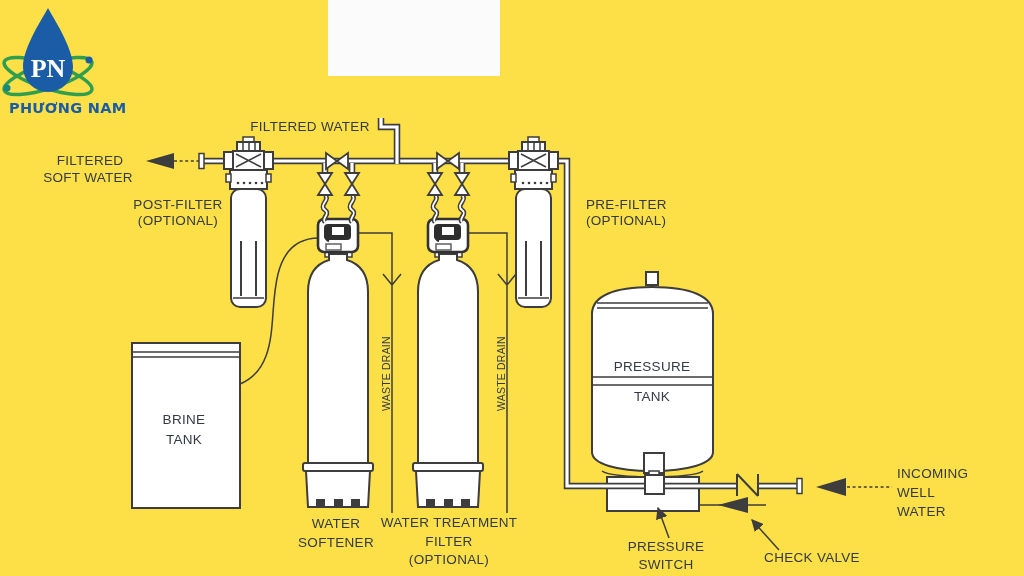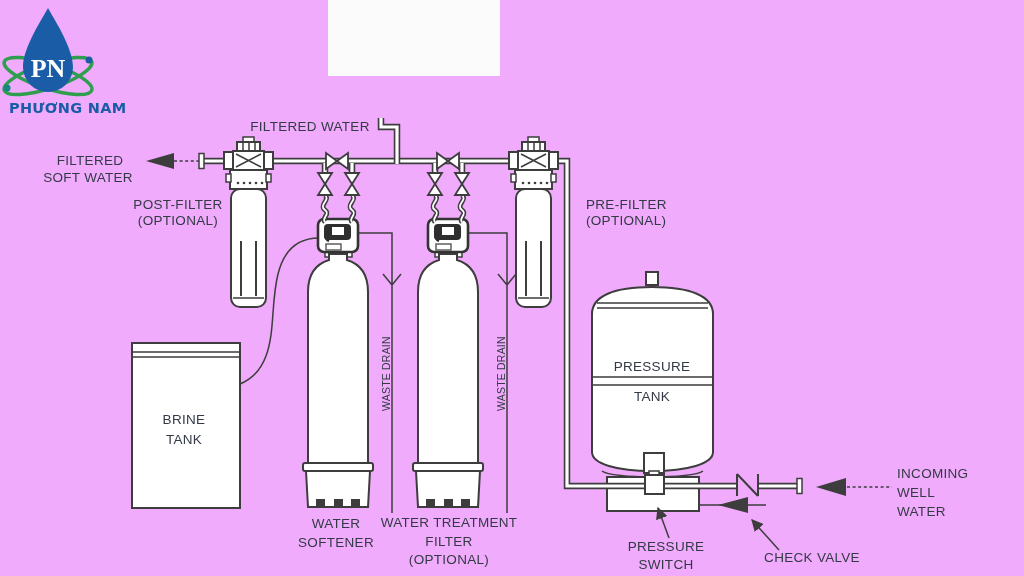--- a/index.html
+++ b/index.html
@@ -1,16 +1,16 @@
 <!DOCTYPE html>
 <html><head>
 <meta charset="utf-8">
 <style>
   html,body{margin:0;padding:0;background:#fff;}
-  .stage{position:relative;width:1024px;height:576px;background:#f0abfc;overflow:hidden;}
+  .stage{position:relative;width:1024px;height:576px;background:#fde047;overflow:hidden;}
   svg{display:block;}
   .lbl{font-family:"Liberation Sans",sans-serif;font-size:13.5px;fill:#333a45;letter-spacing:.3px;}
   .lbl-sm{font-family:"Liberation Sans",sans-serif;font-size:10.5px;fill:#333a45;letter-spacing:.2px;}
   .ln{stroke:#3d3d3d;fill:none;stroke-width:2;}
   .ln-thin{stroke:#3d3d3d;fill:none;stroke-width:1.5;}
   .shape{fill:#ffffff;stroke:#3d3d3d;stroke-width:2;}
   .shape-thin{fill:#ffffff;stroke:#3d3d3d;stroke-width:1.5;}
   .fillc{fill:#3d3d3d;stroke:none;}
   .pipe-o{stroke:#3d3d3d;stroke-width:6.5;fill:none;}
   .pipe-i{stroke:#ffffff;stroke-width:3.2;fill:none;}

